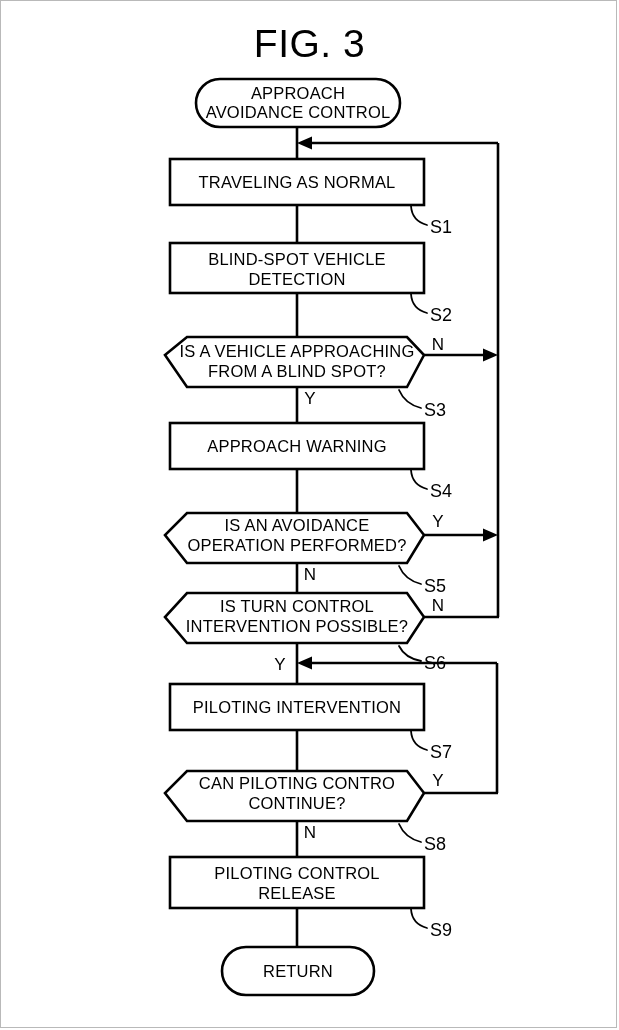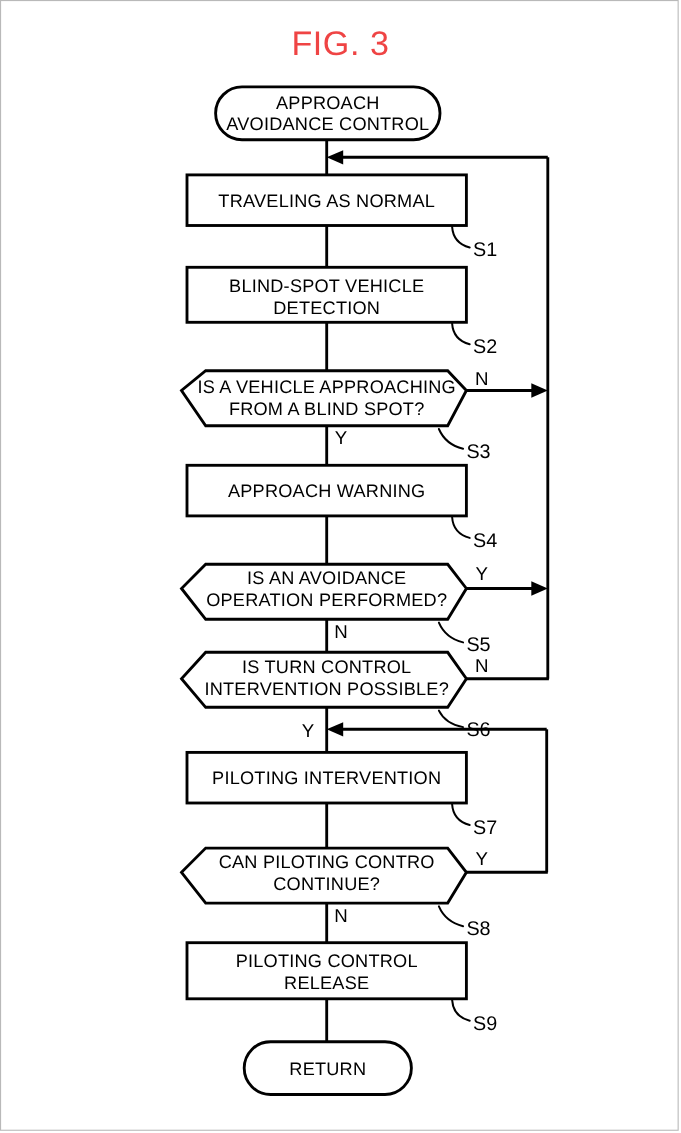--- a/index.html
+++ b/index.html
@@ -15,24 +15,24 @@
     overflow: hidden;
     font-family: "Liberation Sans", sans-serif;
   }
   #figure-title {
     position: absolute;
     top: 22px;
     left: 0;
     width: 619px;
     text-align: center;
     font-family: "Liberation Sans", sans-serif;
-    font-size: 31px;
+    font-size: 39px;
     font-weight: 400;
     letter-spacing: 0.5px;
-    color: #ef4444;
+    color: #000000;
   }
   svg#flowchart {
     position: absolute;
     top: 0;
     left: 0;
   }
   .shape-outline {
     fill: #ffffff;
     stroke: #000000;
     stroke-width: 2.6;

